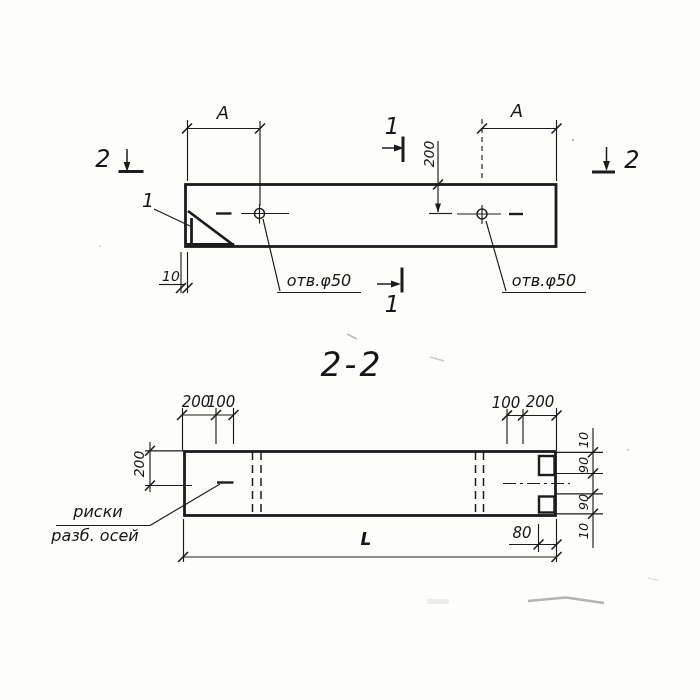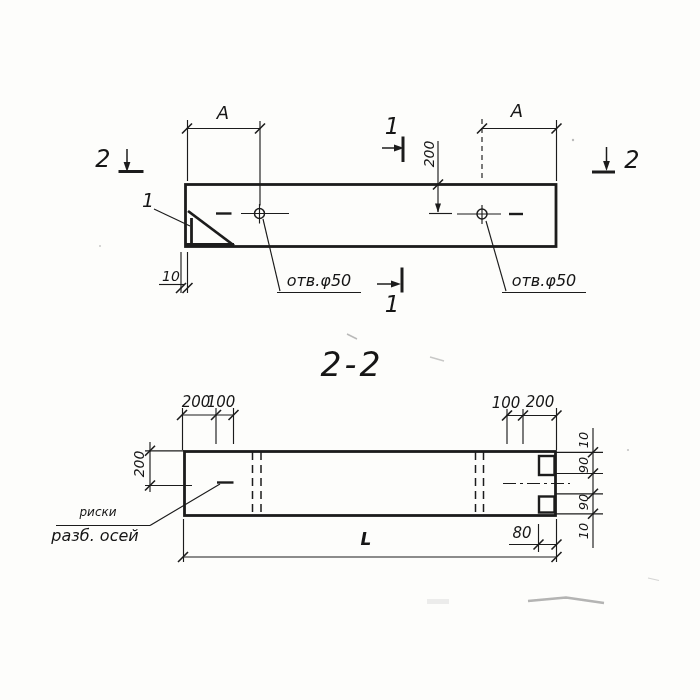--- a/index.html
+++ b/index.html
@@ -184,16 +184,16 @@
   <div class="lbl" style="left:221px;top:402px;font-size:15px;">100</div>
   <div class="lbl" style="left:506px;top:403px;font-size:15px;">100</div>
   <div class="lbl" style="left:540px;top:402px;font-size:15px;">200</div>
   <div class="lbl rot" style="left:139px;top:464px;font-size:14px;">200</div>
   <div class="lbl rot" style="left:583px;top:440px;font-size:13px;">10</div>
   <div class="lbl rot" style="left:583px;top:465px;font-size:13px;">90</div>
   <div class="lbl rot" style="left:583px;top:502px;font-size:13px;">90</div>
   <div class="lbl rot" style="left:583px;top:531px;font-size:13px;">10</div>
   <div class="lbl" style="left:522px;top:533px;font-size:15px;text-align:right;">80</div>
   <div class="lbl" style="left:366px;top:539px;font-size:17px;font-weight:600;">L</div>
-  <div class="lbl" style="left:98px;top:512px;font-size:12px;">риски</div>
+  <div class="lbl" style="left:98px;top:512px;font-size:16px;">риски</div>
   <div class="lbl" style="left:95px;top:536px;font-size:16px;">разб. осей</div>
 
 </div>
 
 </body></html>

